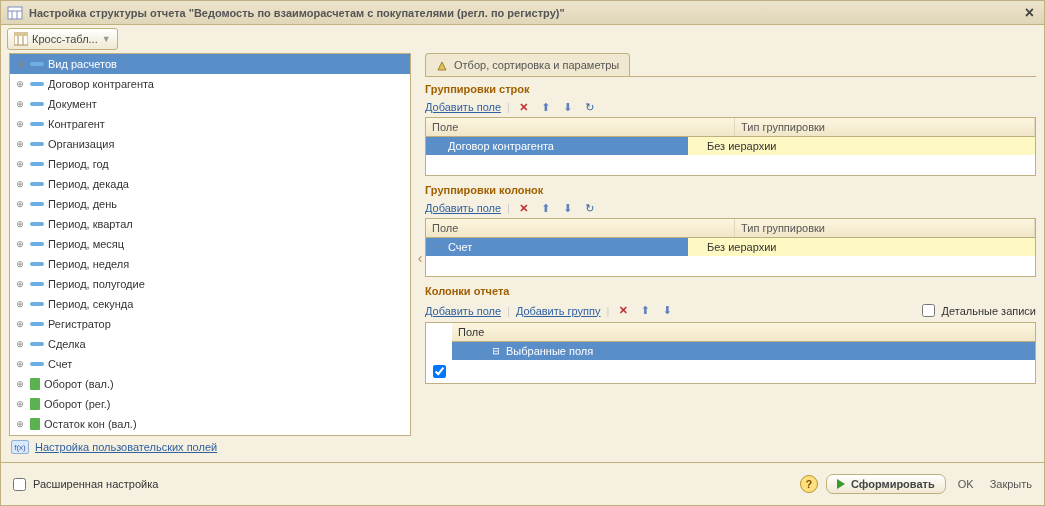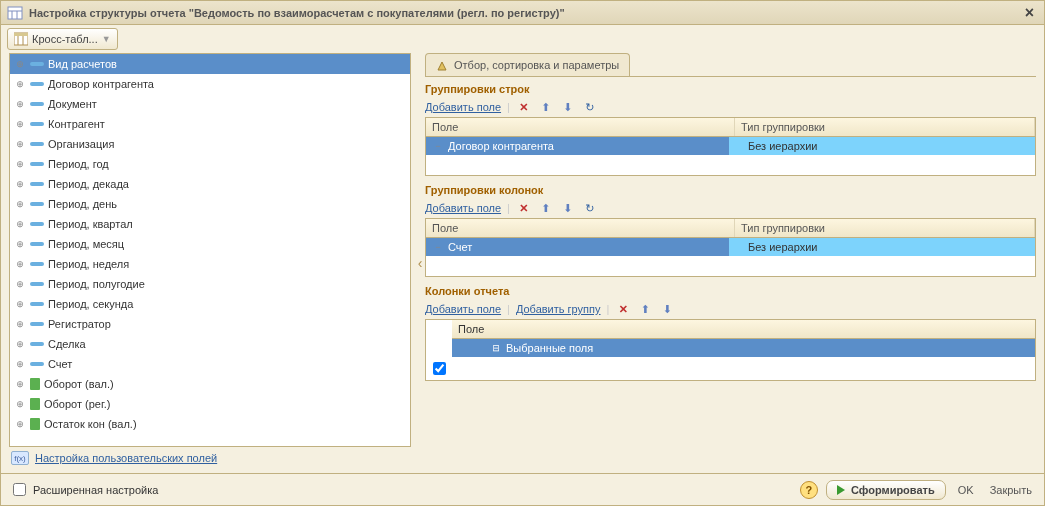--- a/index.html
+++ b/index.html
@@ -42,32 +42,32 @@
   .refresh { color: #3060a0; }
   .table { border: 1px solid #c0b080; background: #fff; }
   .thead { display: flex; background: linear-gradient(#fdf6e0, #f0e6c8); border-bottom: 1px solid #c0b080; }
   .th { padding: 3px 6px; color: #555; border-right: 1px solid #e0d6b8; }
   .th1 { flex: 1; }
   .th2 { width: 300px; }
   .trow { display: flex; }
   .trow.sel .td1 { background: #5a8ec9; color: #fff; }
   .td { padding: 3px 6px; }
   .td1 { flex: 1; display: flex; align-items: center; gap: 4px; }
-  .td2 { width: 306px; background: #7dd3fc; padding-left: 19px; }
+  .td2 { width: 347px; background: #fef9c3; padding-left: 19px; }
   .empty { height: 20px; }
   .check-detail { display: flex; align-items: center; gap: 4px; margin-left: auto; }
   .cols-toolbar { display: flex; align-items: center; gap: 6px; padding: 2px 0; }
   .cols-table { border: 1px solid #c0b080; background: #fff; }
   .cols-row { display: flex; align-items: center; }
   .cols-check { width: 26px; display: flex; align-items: center; justify-content: center; padding: 2px 0; }
   .cols-content { flex: 1; padding: 3px 6px; display: flex; align-items: center; gap: 4px; }
   .cols-header-row .cols-content { background: linear-gradient(#fdf6e0, #f0e6c8); border-bottom: 1px solid #c0b080; }
   .cols-sel .cols-content { background: #5a8ec9; color: #fff; }
   .cb { width: 13px; height: 13px; }
-  .footer { height: 32px; border-top: 1px solid #c0b080; background: #f5f0e0; display: flex; align-items: center; padding: 0 8px; gap: 7px; }
+  .footer { height: 43px; border-top: 1px solid #c0b080; background: #f5f0e0; display: flex; align-items: center; padding: 0 8px; gap: 7px; }
   .footer-left { display: flex; align-items: center; gap: 4px; }
   .footer-right { margin-left: auto; display: flex; align-items: center; gap: 8px; }
   .help { width: 18px; height: 18px; border-radius: 9px; background: #ffe080; border: 1px solid #c09030; display: inline-flex; align-items: center; justify-content: center; color: #805000; font-weight: bold; cursor: pointer; }
   .play-btn { display: flex; align-items: center; gap: 6px; padding: 3px 10px; border: 1px solid #c0b080; border-radius: 7px; background: linear-gradient(#fff,#f0e8d0); cursor: pointer; font-weight: bold; color: #444; }
   .play { width: 0; height: 0; border-left: 8px solid #3a9a30; border-top: 5px solid transparent; border-bottom: 5px solid transparent; }
   .txtbtn { color: #555; cursor: pointer; padding: 2px 4px; }
   svg { display: block; }
   .indent { width: 28px; display: inline-block; }
   .indent2 { width: 58px; display: inline-block; }
 </style>
@@ -278,20 +278,24 @@
         <div class="group-block">
           <div class="hdr">Колонки отчета</div>
           <div class="cols-toolbar">
             <span class="link">Добавить поле</span>
             <span style="color:#ccc">|</span>
             <span class="link">Добавить группу</span>
             <span style="color:#ccc">|</span>
             <span class="ico-btn del">✕</span>
             <span class="ico-btn up">⬆</span>
             <span class="ico-btn down">⬇</span>
+            <div class="check-detail">
+              <input type="checkbox" class="cb" style="">
+              <span>Детальные записи</span>
+            </div>
           </div>
           <div class="cols-table">
             <div class="cols-row cols-header-row">
               <div class="cols-check"></div>
               <div class="cols-content">Поле</div>
             </div>
             <div class="cols-row cols-sel">
               <div class="cols-check"></div>
               <div class="cols-content">
                   <span class="indent"></span>

